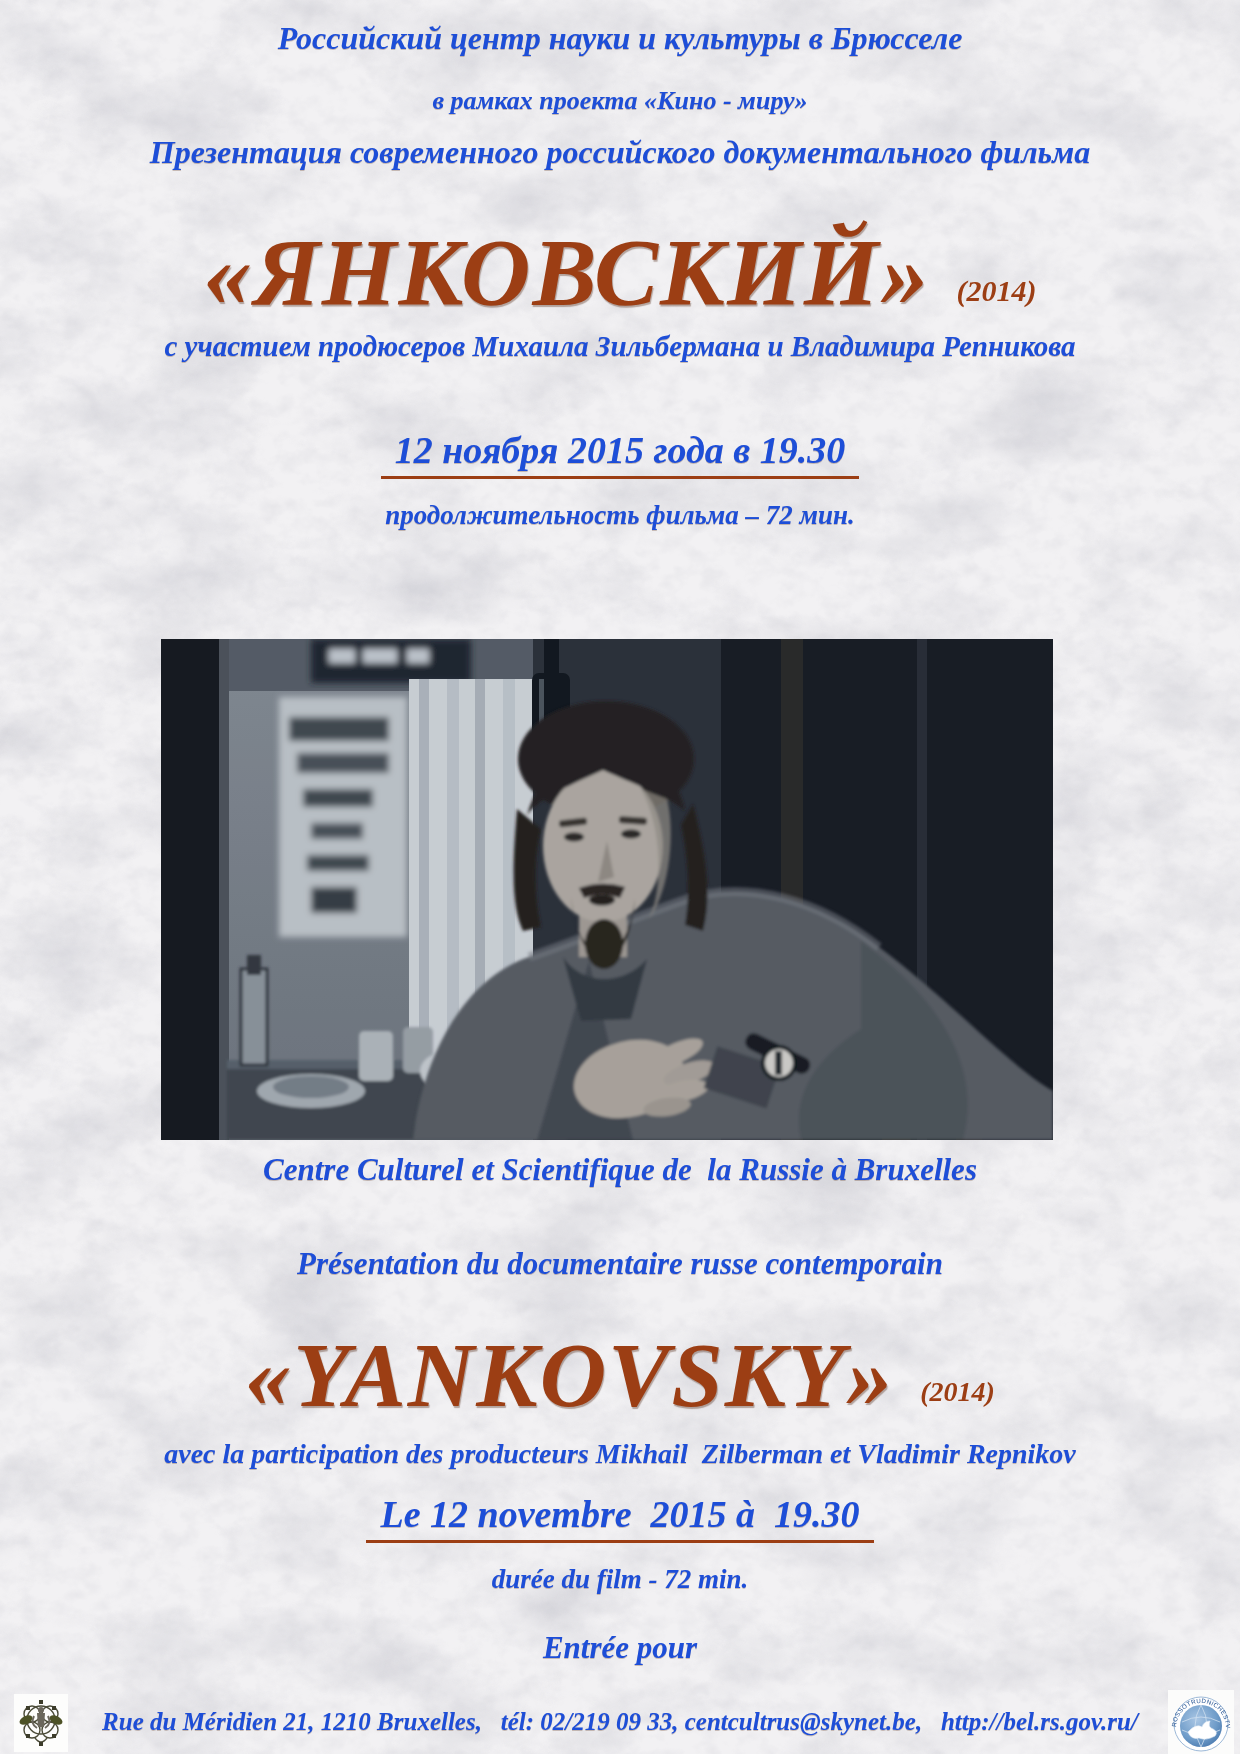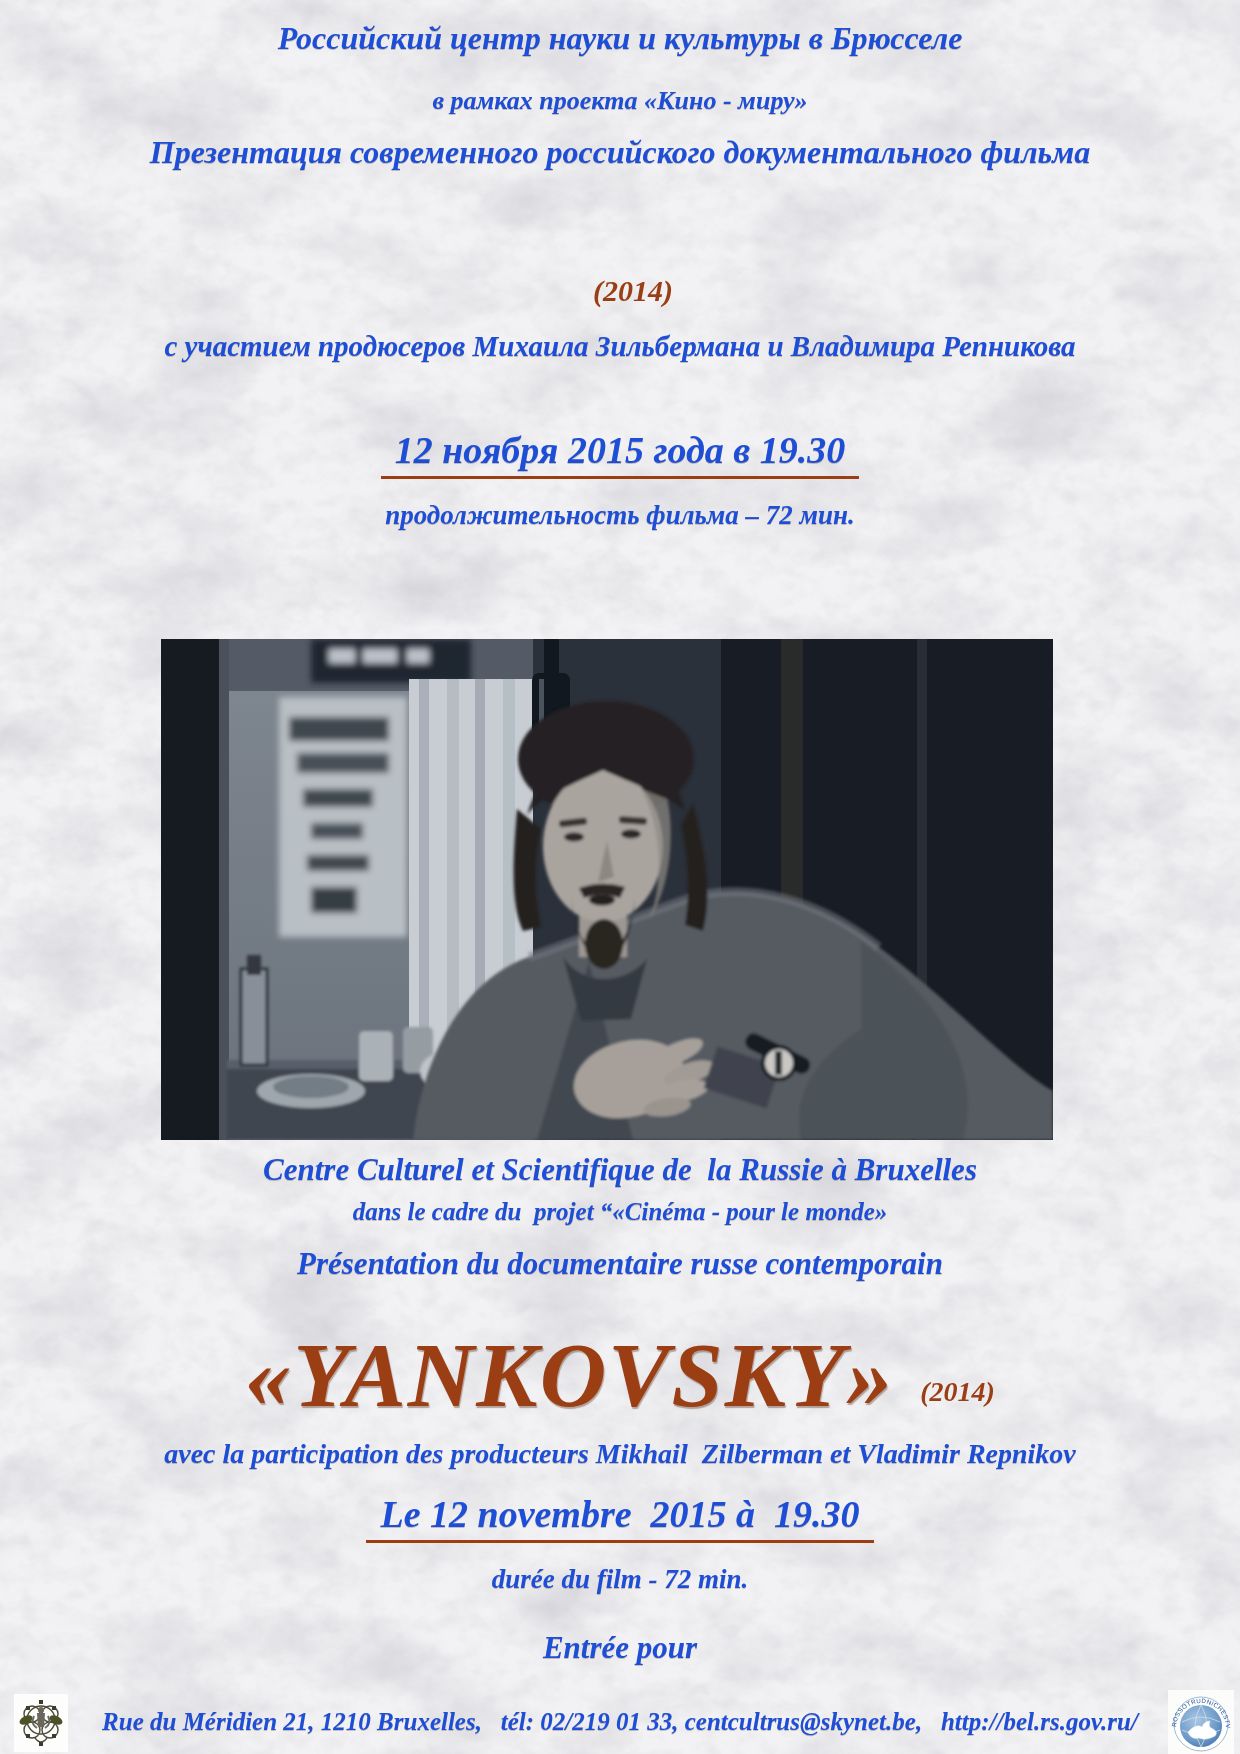--- a/index.html
+++ b/index.html
@@ -55,20 +55,21 @@
     <rect width="1240" height="1754" fill="#f2f1f3"></rect>
     <rect width="1240" height="1754" filter="url(#veins)" opacity="0.55"></rect>
     <rect width="1240" height="1754" filter="url(#grain)" opacity="0.35"></rect>
   </svg>
 
   <div class="t" style="top:20px;font-size:32px;">Российский центр науки и культуры в Брюсселе</div>
   <div class="t" style="top:86px;font-size:26px;">в рамках проекта «Кино - миру»</div>
   <div class="t" style="top:134px;font-size:32px;">Презентация современного российского документального фильма</div>
 
   <div class="title-row" style="top:196px;height:128px;">
+    <span class="title-big">«ЯНКОВСКИЙ»</span>
     <span class="title-year">(2014)</span>
   </div>
 
   <div class="t" style="top:330px;font-size:29px;">с участием продюсеров Михаила Зильбермана и Владимира Репникова</div>
   <div class="t" style="top:428px;font-size:38px;"><span class="u">12 ноября 2015 года в 19.30</span></div>
   <div class="t" style="top:500px;font-size:27px;">продолжительность фильма – 72 мин.</div>
 
   <svg class="photo" viewBox="0 0 892 501" preserveAspectRatio="none" aria-hidden="true">
     <defs>
       <linearGradient id="wall" x1="0" y1="0" x2="0" y2="1">
@@ -170,34 +171,33 @@
       <rect x="548" y="416" width="66" height="44" fill="#3f4348" transform="rotate(18 580 438)"></rect>
       <rect x="582" y="406" width="70" height="17" rx="8" fill="#14171b" transform="rotate(26 617 414)"></rect>
       <circle cx="618" cy="424" r="16" fill="#d5d2cb" stroke="#101317" stroke-width="4"></circle>
       <rect x="614" y="412" width="7" height="24" fill="#23262b"></rect>
     </g>
 
     <rect width="892" height="501" fill="#3d5a7a" opacity="0.08"></rect>
   </svg>
 
   <div class="t" style="top:1152px;font-size:31px;">Centre Culturel et Scientifique de  la Russie à Bruxelles</div>
-  <div class="t" style="top:1198px;font-size:25px;">dans le cadre du  projet “«Cinéma - pour le monde»</div>
   <div class="t" style="top:1246px;font-size:31px;">Présentation du documentaire russe contemporain</div>
 
   <div class="title-row" style="top:1300px;height:124px;">
     <span class="title-big" style="font-size:92px;">«YANKOVSKY»</span>
     <span class="title-year" style="font-size:28px;">(2014)</span>
   </div>
 
   <div class="t" style="top:1438px;font-size:28px;">avec la participation des producteurs Mikhail  Zilberman et Vladimir Repnikov</div>
   <div class="t" style="top:1492px;font-size:38px;"><span class="u">Le 12 novembre  2015 à  19.30</span></div>
   <div class="t" style="top:1564px;font-size:27px;">durée du film - 72 min.</div>
   <div class="t" style="top:1630px;font-size:31px;">Entrée pour</div>
 
-  <div class="t" style="top:1708px;left:70px;width:1100px;font-size:25px;">Rue du Méridien 21, 1210 Bruxelles,   tél: 02/219 01 33, centcultrus@skynet.be,   http://bel.rs.gov.ru/</div>
+  <div class="t" style="top:1708px;left:70px;width:1100px;font-size:25px;">Rue du Méridien 21, 1210 Bruxelles,   tél: 02/219 09 33, centcultrus@skynet.be,   http://bel.rs.gov.ru/</div>
 
   <svg class="logo" style="left:14px;top:1694px;" width="54" height="58" viewBox="0 0 54 58" aria-hidden="true">
     <rect width="54" height="58" fill="#fdfdfc"></rect>
     <g stroke="#4b4b38" fill="none" stroke-width="1.4">
       <circle cx="27" cy="26" r="14"></circle>
       <circle cx="18" cy="20" r="8"></circle>
       <circle cx="36" cy="20" r="8"></circle>
       <circle cx="18" cy="36" r="8"></circle>
       <circle cx="36" cy="36" r="8"></circle>
       <path d="M21,44 q6,8 12,0"></path>

